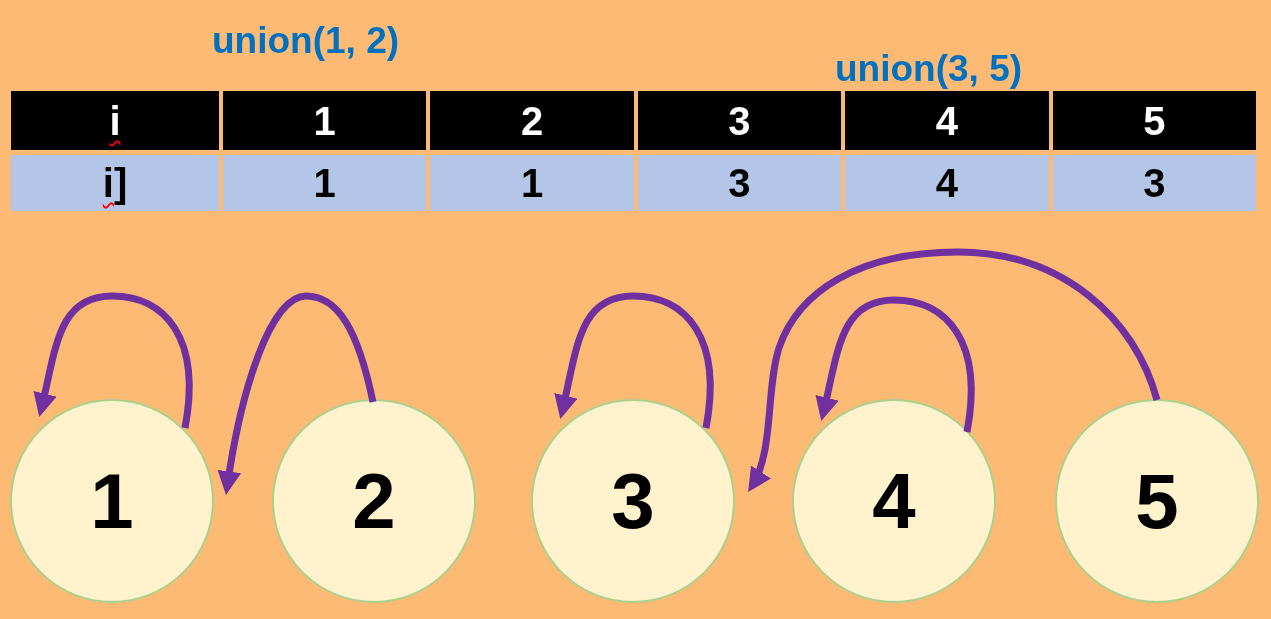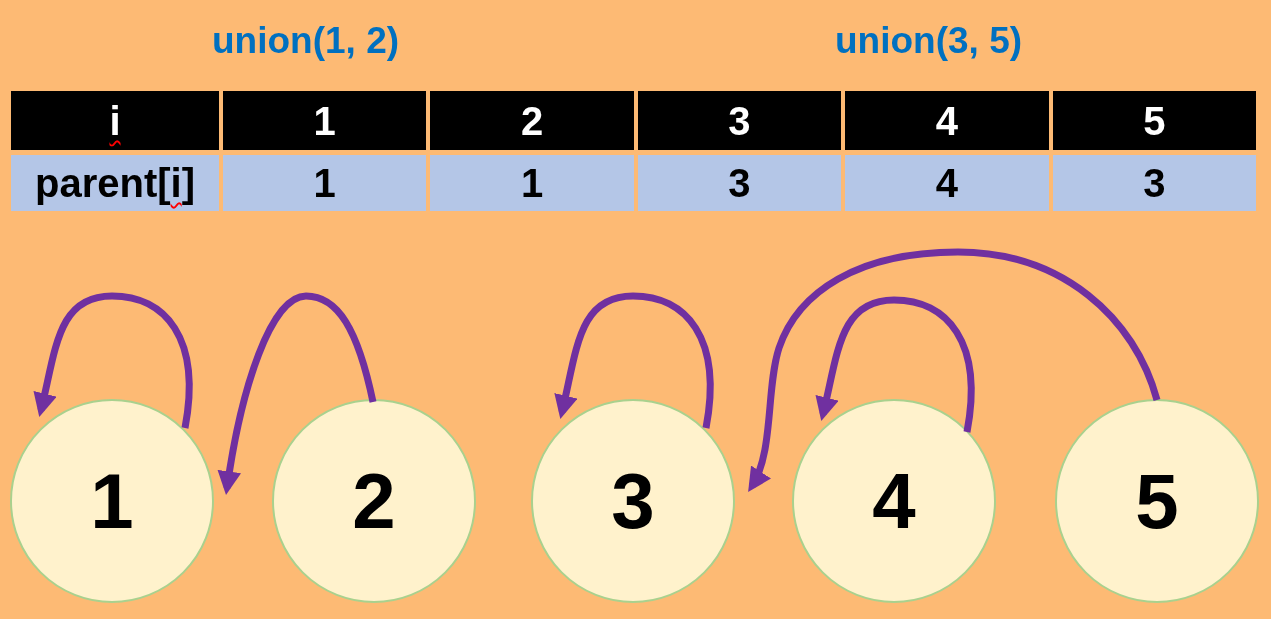--- a/index.html
+++ b/index.html
@@ -20,21 +20,21 @@
   .union-label {
     position: absolute;
     top: 21px;
     font-size: 37px;
     font-weight: bold;
     color: #0070c0;
     line-height: 1.1;
     white-space: nowrap;
   }
   .union-label.first  { left: 212px; }
-  .union-label.second { left: 835px; }
+  .union-label.second { left: 835px; margin-top: 28px; }
 
   
   .ptable {
     position: absolute;
     left: 11px;
     top: 91px;
     width: 1245px;
     display: grid;
     grid-template-columns: 208px repeat(5, 1fr);
     grid-template-rows: 59px 56px;
@@ -102,21 +102,20 @@
     <div class="cell hcell">
       <span class="squiggle">i</span>
     </div>
     <div class="cell hcell">1</div>
     <div class="cell hcell">2</div>
     <div class="cell hcell">3</div>
     <div class="cell hcell">4</div>
     <div class="cell hcell">5</div>
 
     <div class="cell bcell">
-      <span>parent[</span>
         <span class="squiggle">i</span>
         <span>]</span>
     </div>
     <div class="cell bcell">1</div>
     <div class="cell bcell">1</div>
     <div class="cell bcell">3</div>
     <div class="cell bcell">4</div>
     <div class="cell bcell">3</div>
   </div>
 

